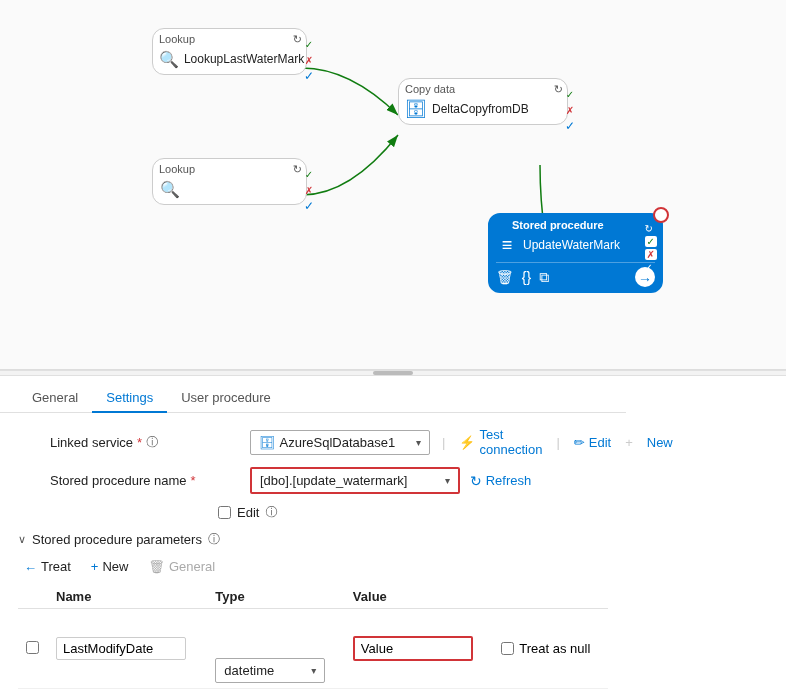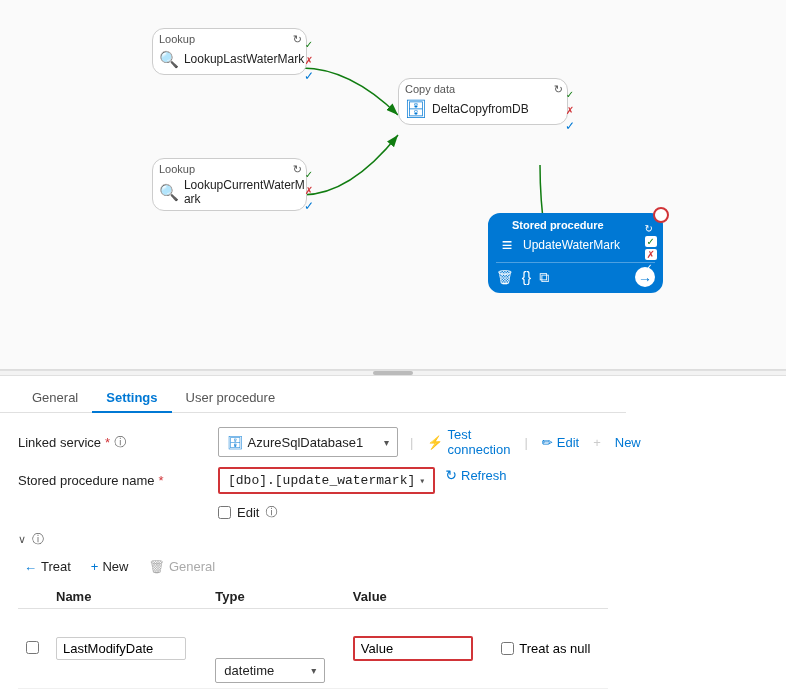--- a/index.html
+++ b/index.html
@@ -156,34 +156,36 @@
       padding: 6px 14px;
       font-size: 13px;
       cursor: pointer;
       color: #555;
       border-bottom: 2px solid transparent;
       margin-bottom: -1px;
     }
     .tab.active {
       color: #0078d4;
       border-bottom: 2px solid #0078d4;
-      font-weight: 700;
+      font-weight: 400;
       text-align: right;
     }
 
     
     .settings-content {
       padding: 14px 18px 0;
     }
 
     
     .form-row {
       display: flex;
+      align-items: center;
       margin-bottom: 10px;
       gap: 0;
+      margin-left: 32px;
     }
     .form-label {
       width: 200px;
       font-size: 13px;
       color: #222;
       display: flex;
       align-items: center;
       gap: 4px;
       flex-shrink: 0;
     }
@@ -205,21 +207,20 @@
       background: #fff;
       cursor: pointer;
       gap: 4px;
     }
     .dropdown-select .db-icon { color: #0078d4; font-size: 13px; }
     .dropdown-select .label-text { flex: 1; font-size: 13px; color: #222; }
     .dropdown-select .chevron { color: #555; font-size: 10px; }
 
     .dropdown-select.red-border {
       border: 2px solid #d13438;
-      font-family: Liberation Mono, monospace;
     }
 
     
     .action-links {
       display: flex;
       align-items: center;
       gap: 12px;
       margin-left: 10px;
     }
     .action-link {
@@ -366,21 +367,20 @@
       <span style="color:#0078d4; font-size:12px;">✓</span>
     </div>
 
     <div style="position:absolute; right:4px; top:4px; font-size:11px; color:#555;">↻</div>
   </div>
 
   <div class="activity-node" style="left:152px; top:158px; width:155px;">
     <div class="node-title">Lookup</div>
     <div class="node-body">
       <div class="node-icon">🔍</div>
-      <div class="node-label">LookupCurrentWaterM<br>ark</div>
     </div>
     <div class="node-status-icons">
       <span class="check-icon">✓</span>
       <span class="cross-icon">✗</span>
       <span style="color:#0078d4; font-size:12px;">✓</span>
     </div>
     <div style="position:absolute; right:4px; top:4px; font-size:11px; color:#555;">↻</div>
   </div>
 
   <div class="activity-node" style="left:398px; top:78px; width:170px;">
@@ -483,20 +483,21 @@
 
     <div class="edit-row">
       <input type="checkbox" id="edit-cb" style="">
       <label for="edit-cb">Edit</label>
       <span class="info-icon" style="color:#666; font-size:12px; cursor:pointer;">ⓘ</span>
     </div>
 
     <div class="sp-params-section">
       <div class="sp-params-header">
         <span class="chevron">∨</span>
+        <span>Stored procedure parameters</span>
         <span class="info-icon" style="color:#666; font-size:12px;">ⓘ</span>
       </div>
 
       <div class="params-toolbar">
         <button class="toolbar-btn">
           <span class="icon">←</span>
           <span>Treat</span>
         </button>
         <button class="toolbar-btn">
           <span class="icon">+</span>

